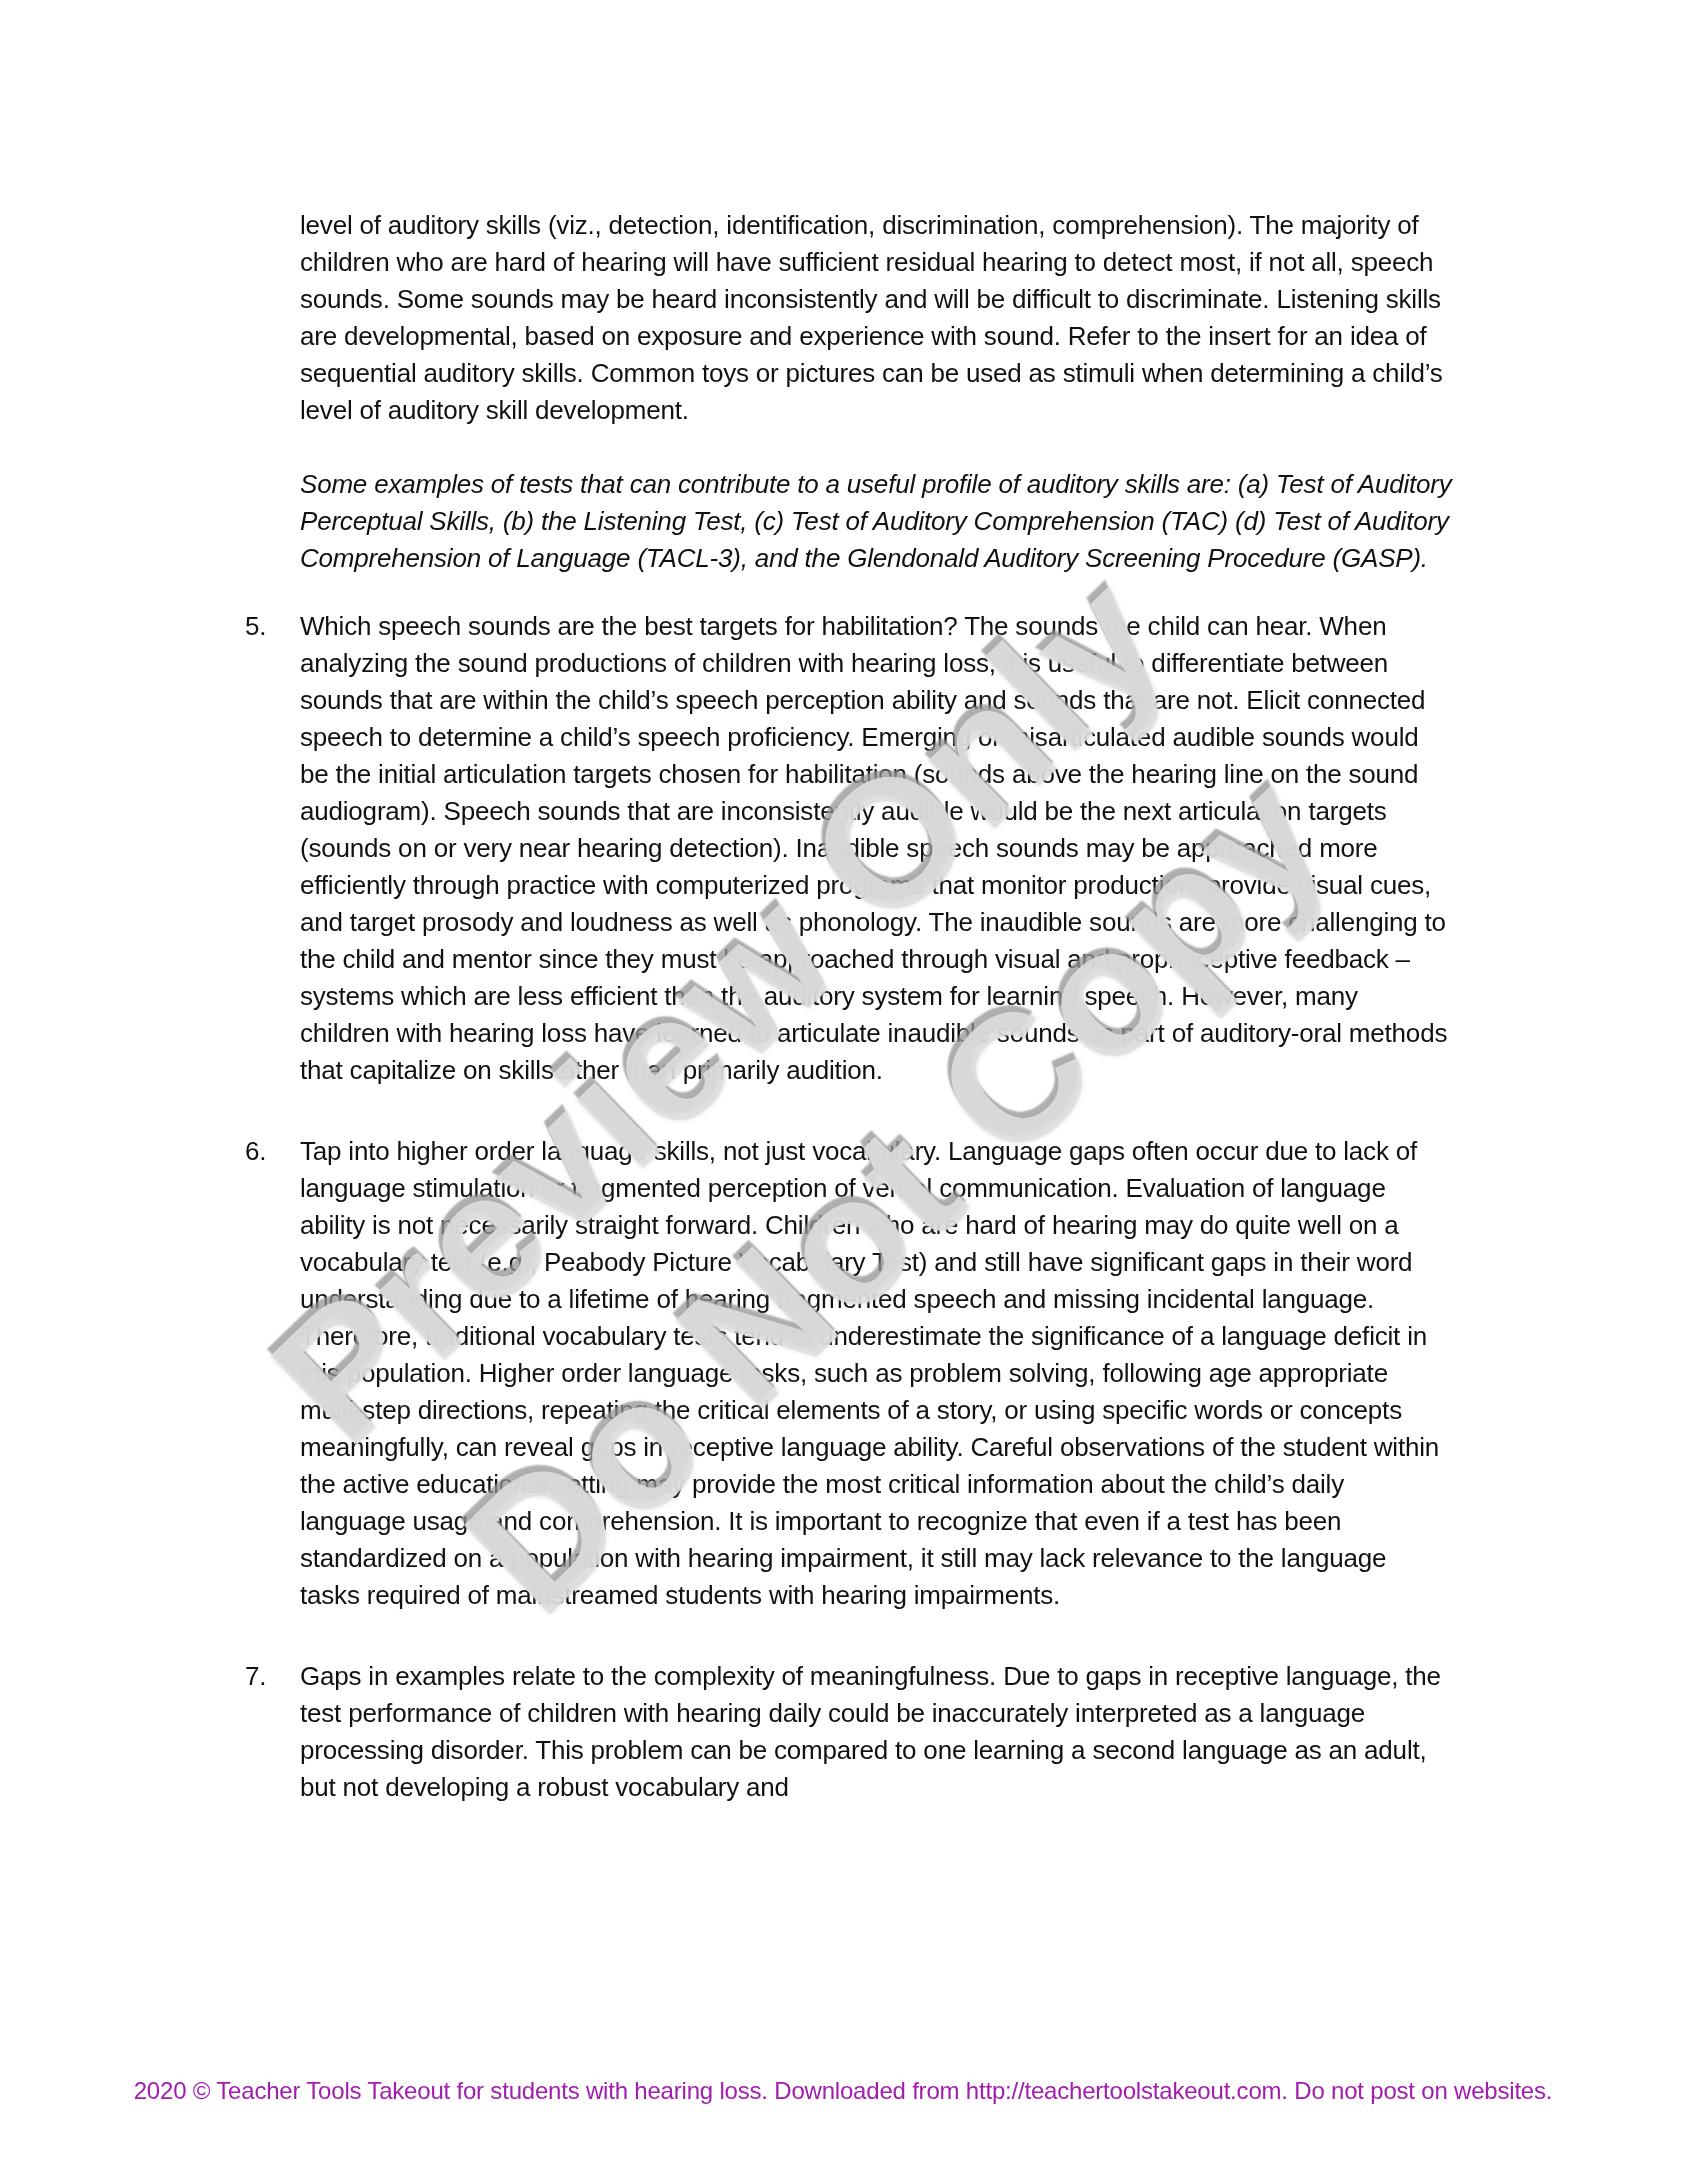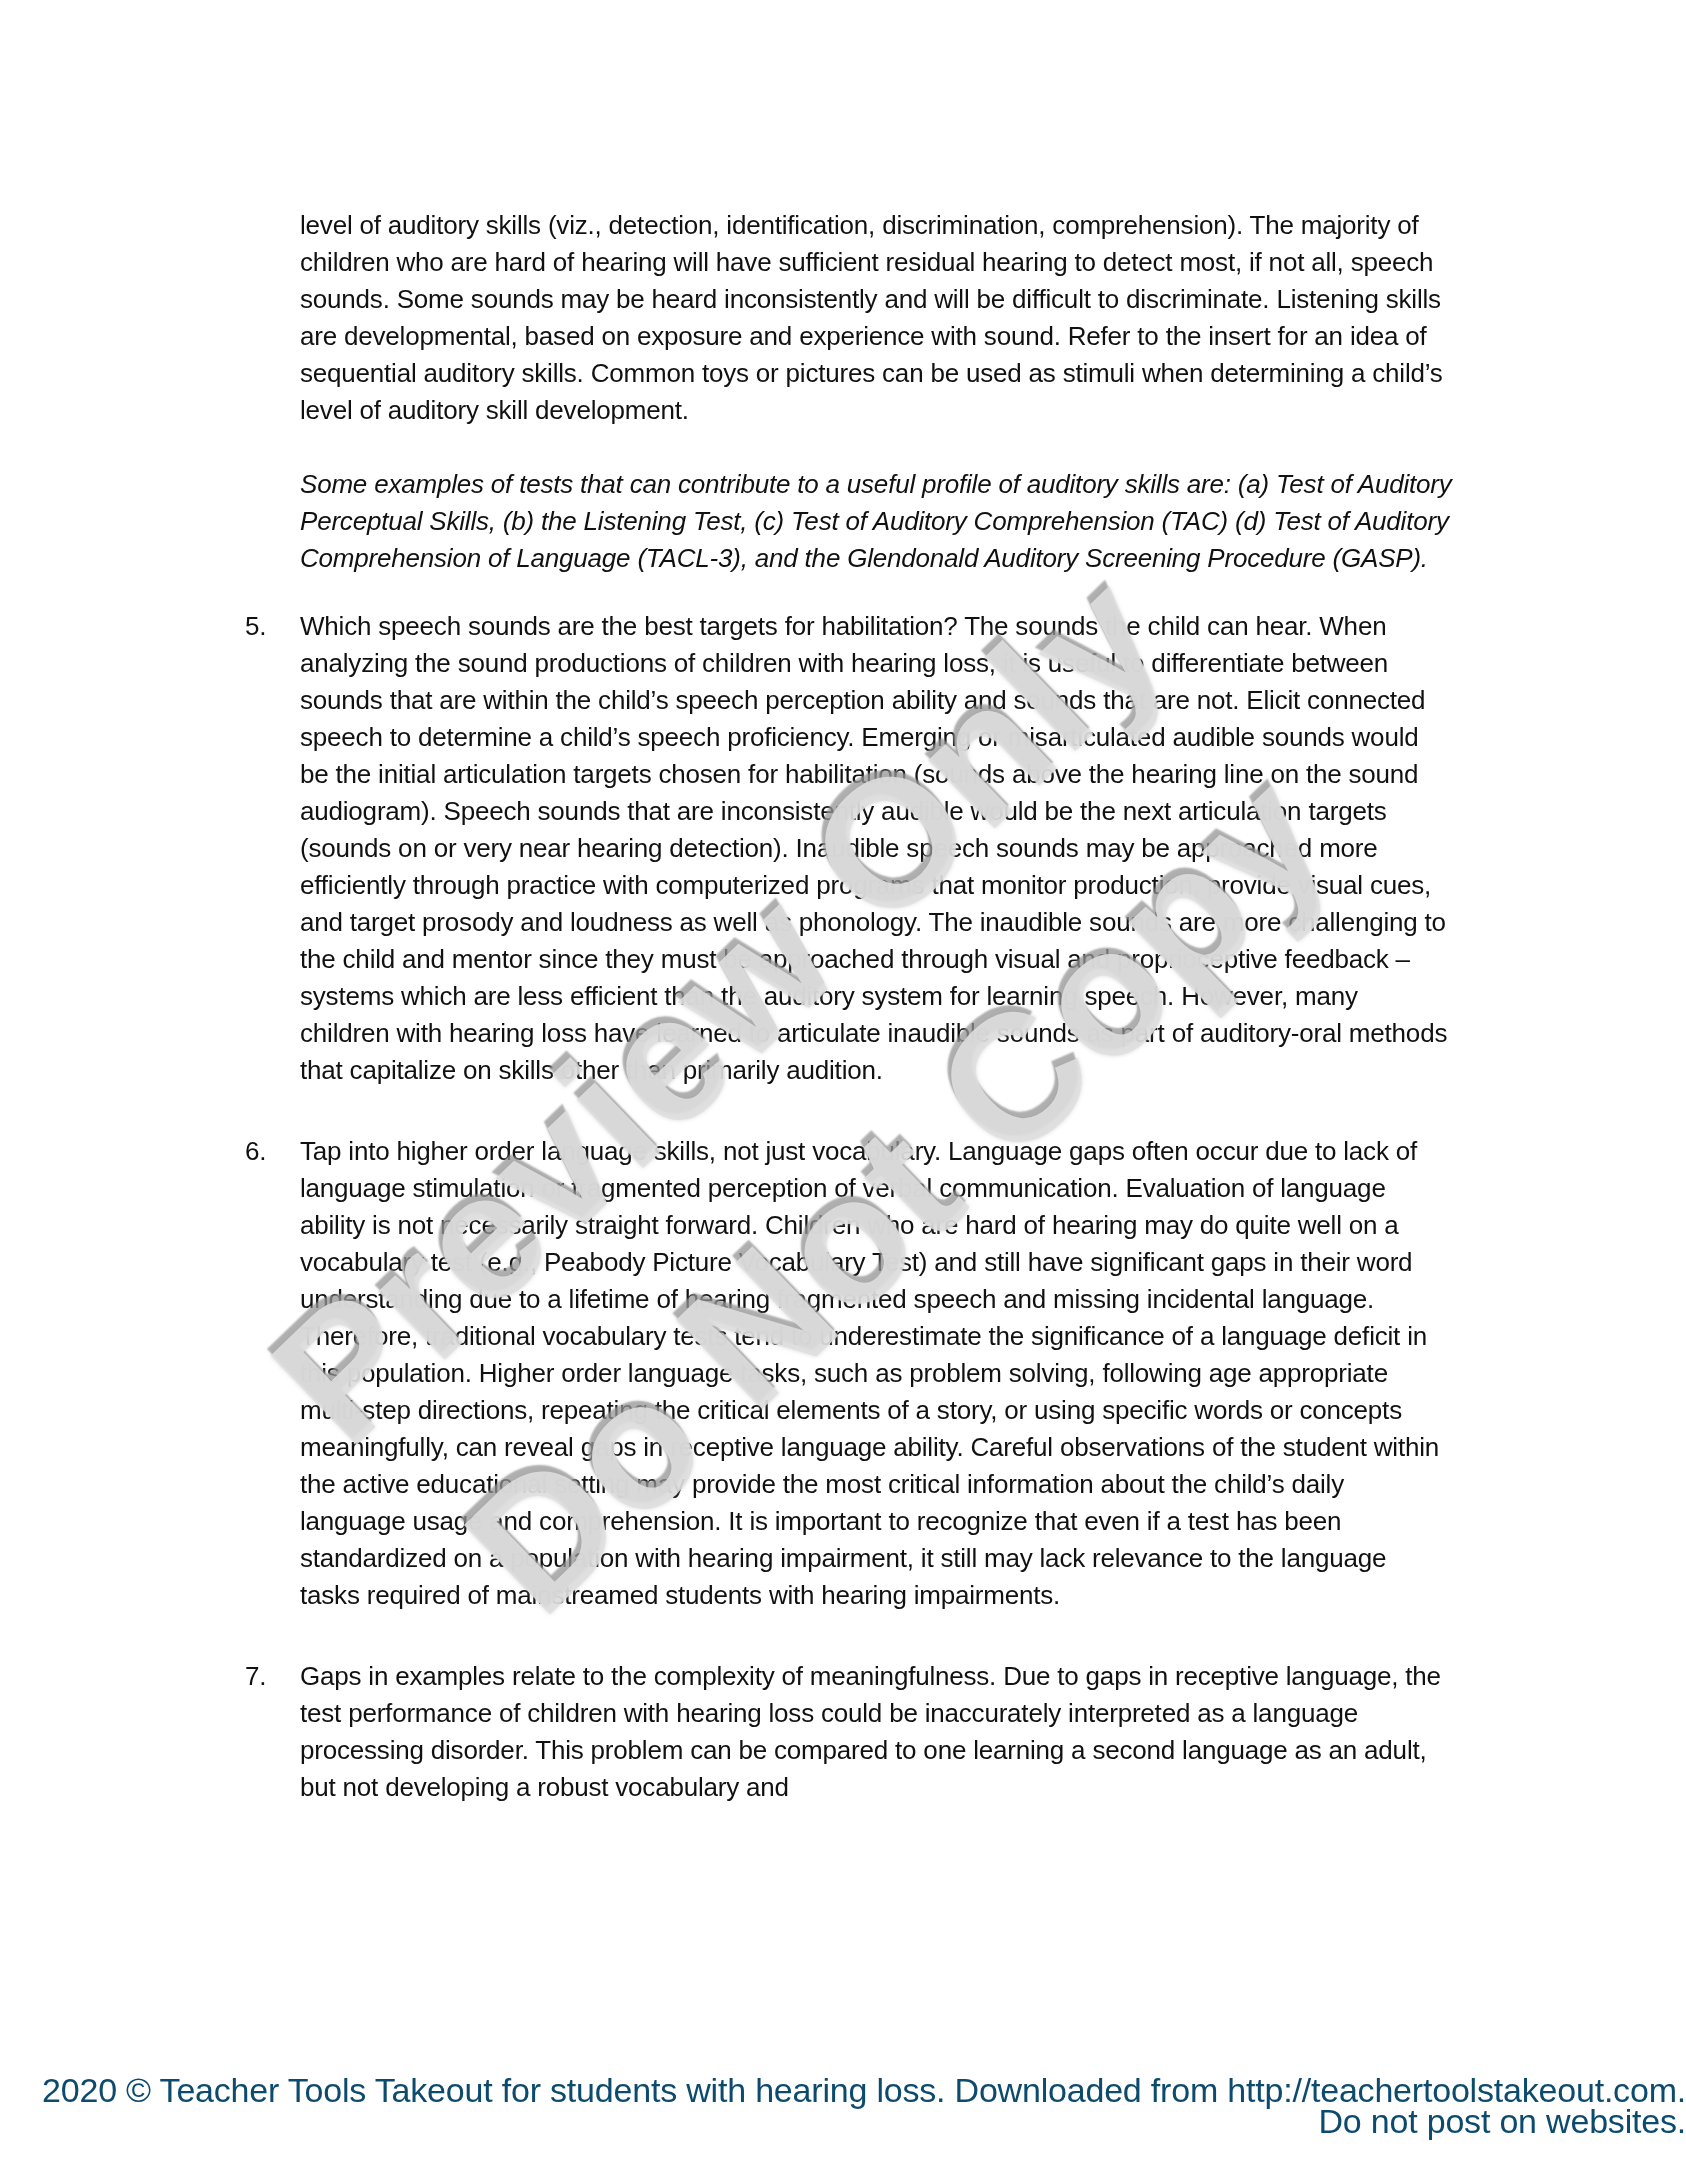--- a/index.html
+++ b/index.html
@@ -45,25 +45,25 @@
     color:rgba(223,223,223,0.88);
     text-shadow:1.8px -7.3px 1.8px rgba(148,148,148,0.75), 0 0 4.6px rgba(170,170,170,0.45);
     pointer-events:none;
     z-index:5;
   }
   .wm-line{display:block;}
   .footer{
     position:absolute;
     left:0;top:2063px;
     width:100%;
-    text-align:right;
-    font-size:34px;
+    text-align:center;
+    font-size:24px;
     line-height:31px;
     letter-spacing:-0.2px;
-    color:#0c4a6e;
+    color:#a21caf;
   }
 </style>
 </head>
 <body>
 
 <div class="page">
 
   <div class="content">
 
     <p class="para">level of auditory skills (viz., detection, identification, discrimination, comprehension).  The majority of children who are hard of hearing will have sufficient residual hearing to detect most, if not all, speech sounds. Some sounds may be heard inconsistently and will be difficult to discriminate. Listening skills are developmental, based on exposure and experience with sound. Refer to the insert for an idea of sequential auditory skills. Common toys or pictures can be used as stimuli when determining a child’s level of auditory skill development.</p>
@@ -77,21 +77,21 @@
         <span class="lead">Which speech sounds are the best targets for habilitation?</span><span> The sounds the child can hear. When analyzing the sound productions of children with hearing loss, it is useful to differentiate between sounds that are within the child’s speech perception ability and sounds that are not. Elicit connected speech to determine a child’s speech proficiency. Emerging or misarticulated audible sounds would be the initial articulation targets chosen for habilitation (sounds above the hearing line on the sound audiogram). Speech sounds that are inconsistently audible would be the next articulation targets (sounds on or very near hearing detection).  Inaudible speech sounds may be approached more efficiently through practice with computerized programs that monitor production, provide visual cues, and target prosody and loudness as well as phonology. The inaudible sounds are more challenging to the child and mentor since they must be approached through visual and proprioceptive feedback – systems which are less efficient than the auditory system for learning speech. However, many children with hearing loss have learned to articulate inaudible sounds as part of auditory-oral methods that capitalize on skills other than primarily audition.</span>
       </li>
 
       <li class="doc-item">
         <span class="num">6.</span>
         <span class="lead">Tap into higher order language skills, not just vocabulary.</span><span> Language gaps often occur due to lack of language stimulation or fragmented perception of verbal communication. Evaluation of language ability is not necessarily straight forward. Children who are hard of hearing may do quite well on a vocabulary test (e.g., Peabody Picture Vocabulary Test) and still have significant gaps in their word understanding due to a lifetime of hearing fragmented speech and missing incidental language. Therefore, traditional vocabulary tests tend to underestimate the significance of a language deficit in this population. Higher order language tasks, such as problem solving, following age appropriate multi-step directions, repeating the critical elements of a story, or using specific words or concepts meaningfully, can reveal gaps in receptive language ability. Careful observations of the student within the active educational setting may provide the most critical information about the child’s daily language usage and comprehension. It is important to recognize that even if a test has been standardized on a population with hearing impairment, it still may lack relevance to the language tasks required of mainstreamed students with hearing impairments.</span>
       </li>
 
       <li class="doc-item">
         <span class="num">7.</span>
-        <span class="lead">Gaps in examples relate to the complexity of meaningfulness.</span><span> Due to gaps in receptive language, the test performance of children with hearing loss could be inaccurately interpreted as a language processing disorder. This problem can be compared to one learning a second language as an adult, but not developing a robust vocabulary and</span>
+        <span class="lead">Gaps in examples relate to the complexity of meaningfulness.</span><span> Due to gaps in receptive language, the test performance of children with hearing daily could be inaccurately interpreted as a language processing disorder. This problem can be compared to one learning a second language as an adult, but not developing a robust vocabulary and</span>
       </li>
 
     </ol>
   </div>
 
   <div class="watermark">
     <span class="wm-line">Preview Only</span>
     <span class="wm-line">Do Not Copy</span>
   </div>
 

